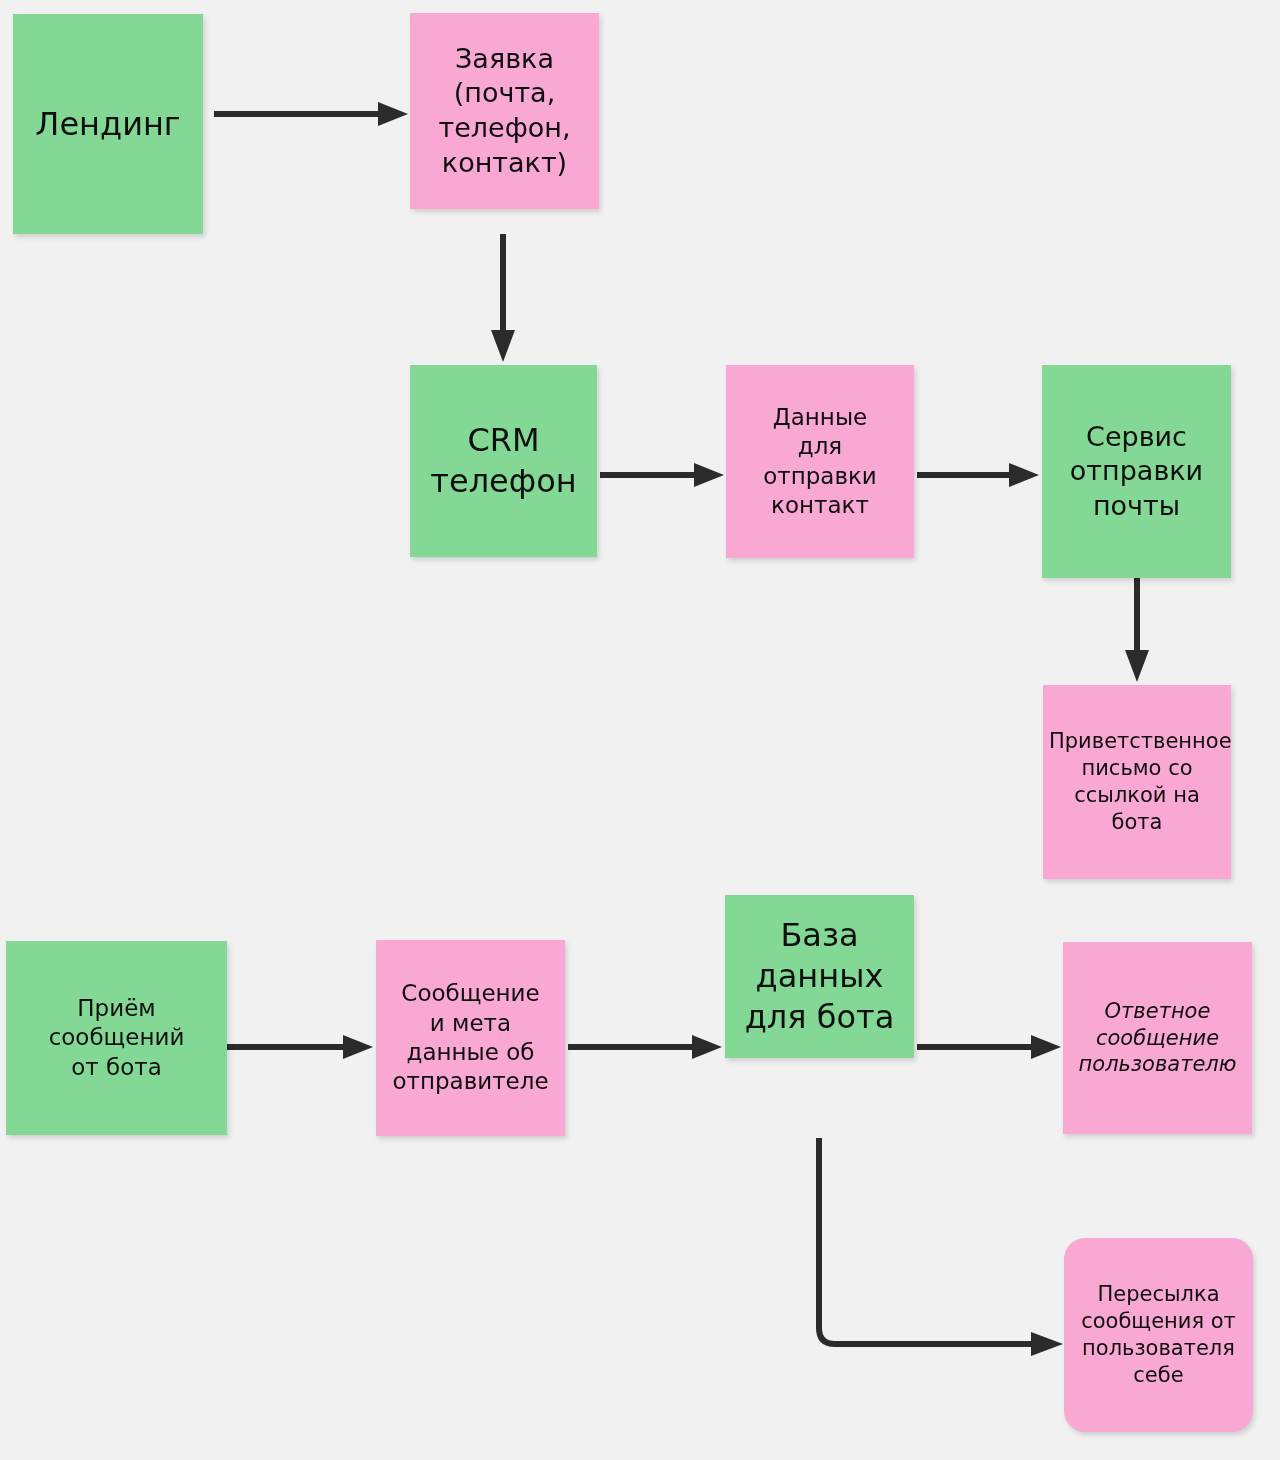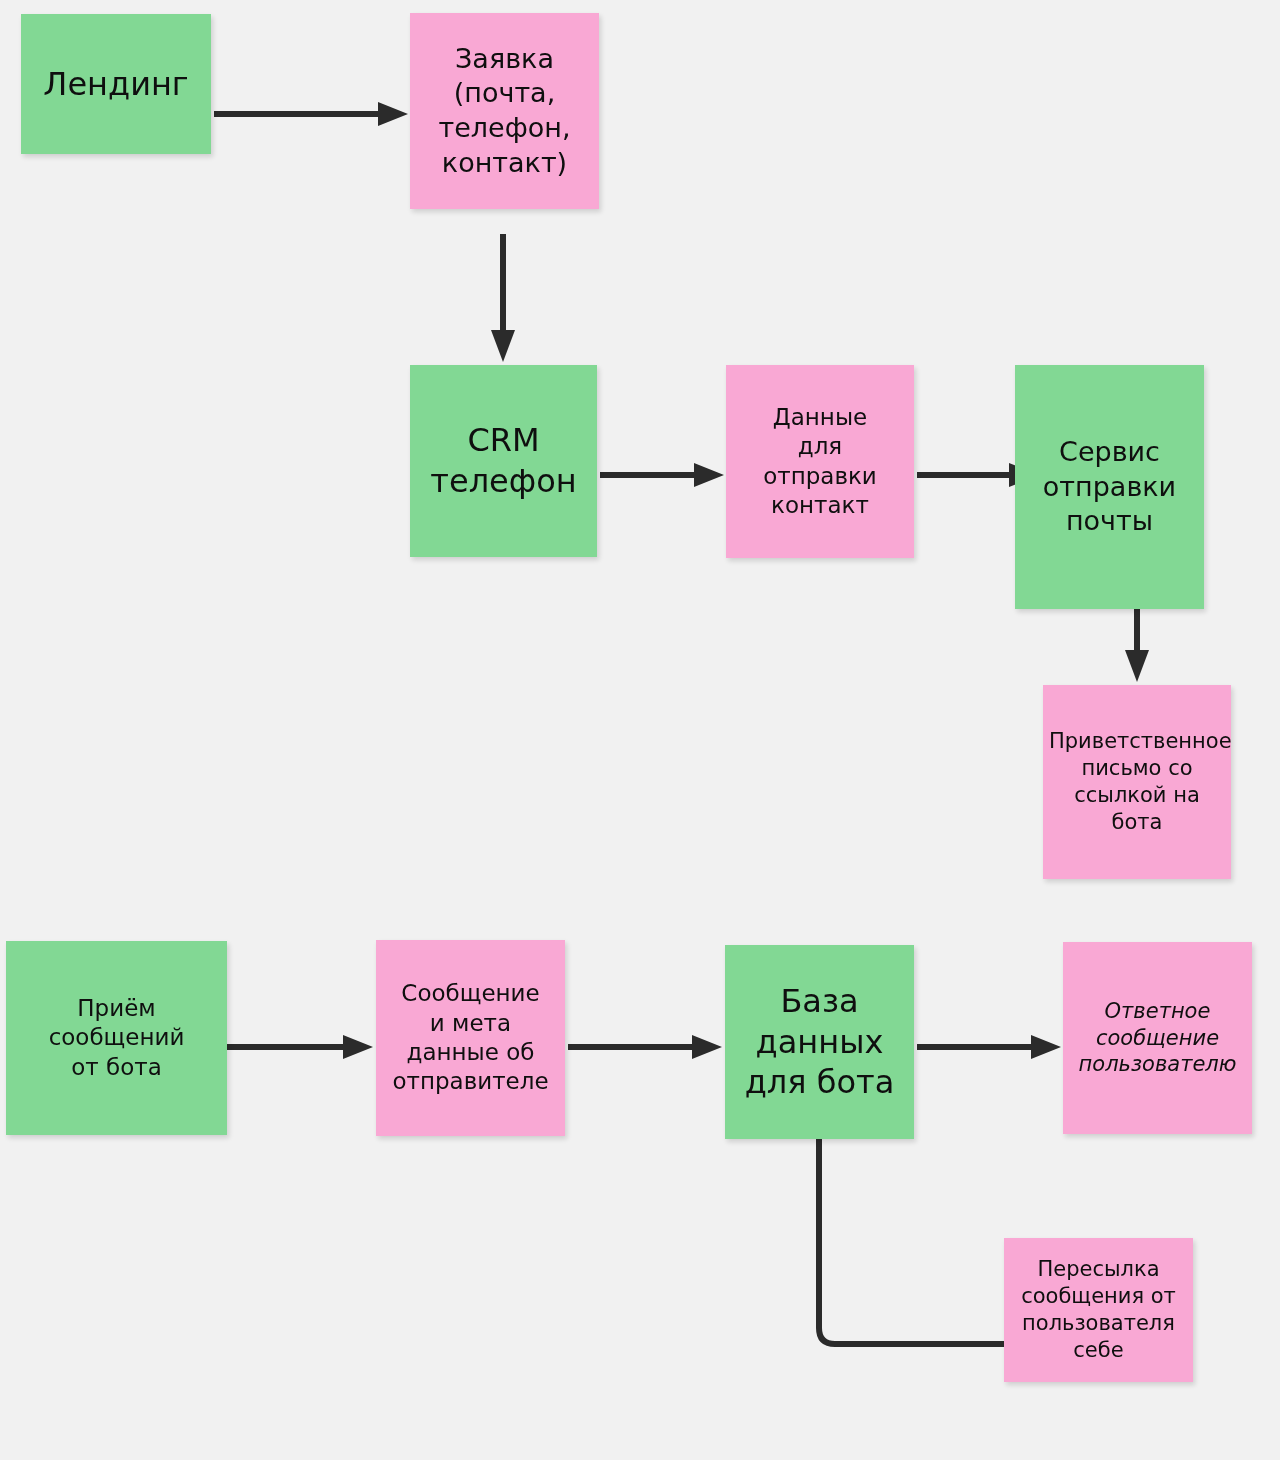--- a/index.html
+++ b/index.html
@@ -107,21 +107,21 @@
     </svg>
   </div>
 
   <div class="edge" style="left:805px; top:1136px; width:265px; height:225px;">
     <svg width="265" height="225" viewBox="0 0 265 225">
       <path class="stroke" d="M 14 2 L 14 192 Q 14 208 30 208 L 232 208" stroke-linecap="butt"></path>
       <polygon class="head" points="226,196 258,208 226,220"></polygon>
     </svg>
   </div>
 
-  <div class="node green fs-lg" style="left:21px; top:14px; width:190px; height:140px;">
+  <div class="node green fs-lg" style="left:13px; top:14px; width:190px; height:220px;">
     <span class="label">Лендинг</span>
   </div>
 
   <div class="node yellow fs-md" style="left:410px; top:13px; width:189px; height:196px;">
     <span class="label">Заявка
 (почта,
 телефон,
 контакт)</span>
   </div>
 
@@ -130,21 +130,21 @@
 телефон</span>
   </div>
 
   <div class="node yellow fs-sm" style="left:726px; top:365px; width:188px; height:193px;">
     <span class="label">Данные
 для
 отправки
 контакт</span>
   </div>
 
-  <div class="node green fs-md" style="left:1015px; top:365px; width:189px; height:244px;">
+  <div class="node green fs-md" style="left:1042px; top:365px; width:189px; height:213px;">
     <span class="label">Сервис
 отправки
 почты</span>
   </div>
 
   <div class="node yellow fs-xs" style="left:1043px; top:685px; width:188px; height:194px;">
     <span class="label">Приветственное
 письмо со
 ссылкой на бота</span>
   </div>
@@ -155,32 +155,32 @@
 от бота</span>
   </div>
 
   <div class="node yellow fs-sm" style="left:376px; top:940px; width:189px; height:196px;">
     <span class="label">Сообщение
 и мета
 данные об
 отправителе</span>
   </div>
 
-  <div class="node green fs-lg" style="left:725px; top:945px; width:189px; height:194px;">
+  <div class="node green fs-lg" style="left:725px; top:895px; width:189px; height:163px;">
     <span class="label">База
 данных
 для бота</span>
   </div>
 
   <div class="node yellow fs-xs" style="left:1063px; top:942px; width:189px; height:192px;font-style:italic;">
     <span class="label">Ответное
 сообщение
 пользователю</span>
   </div>
 
-  <div class="node yellow fs-xs" style="left:1004px; top:1238px; width:189px; height:144px;">
+  <div class="node yellow fs-xs" style="left:1064px; top:1238px; width:189px; height:194px;border-radius:21px;">
     <span class="label">Пересылка
 сообщения от
 пользователя
 себе</span>
   </div>
 
 </div>
 
 </body></html>

